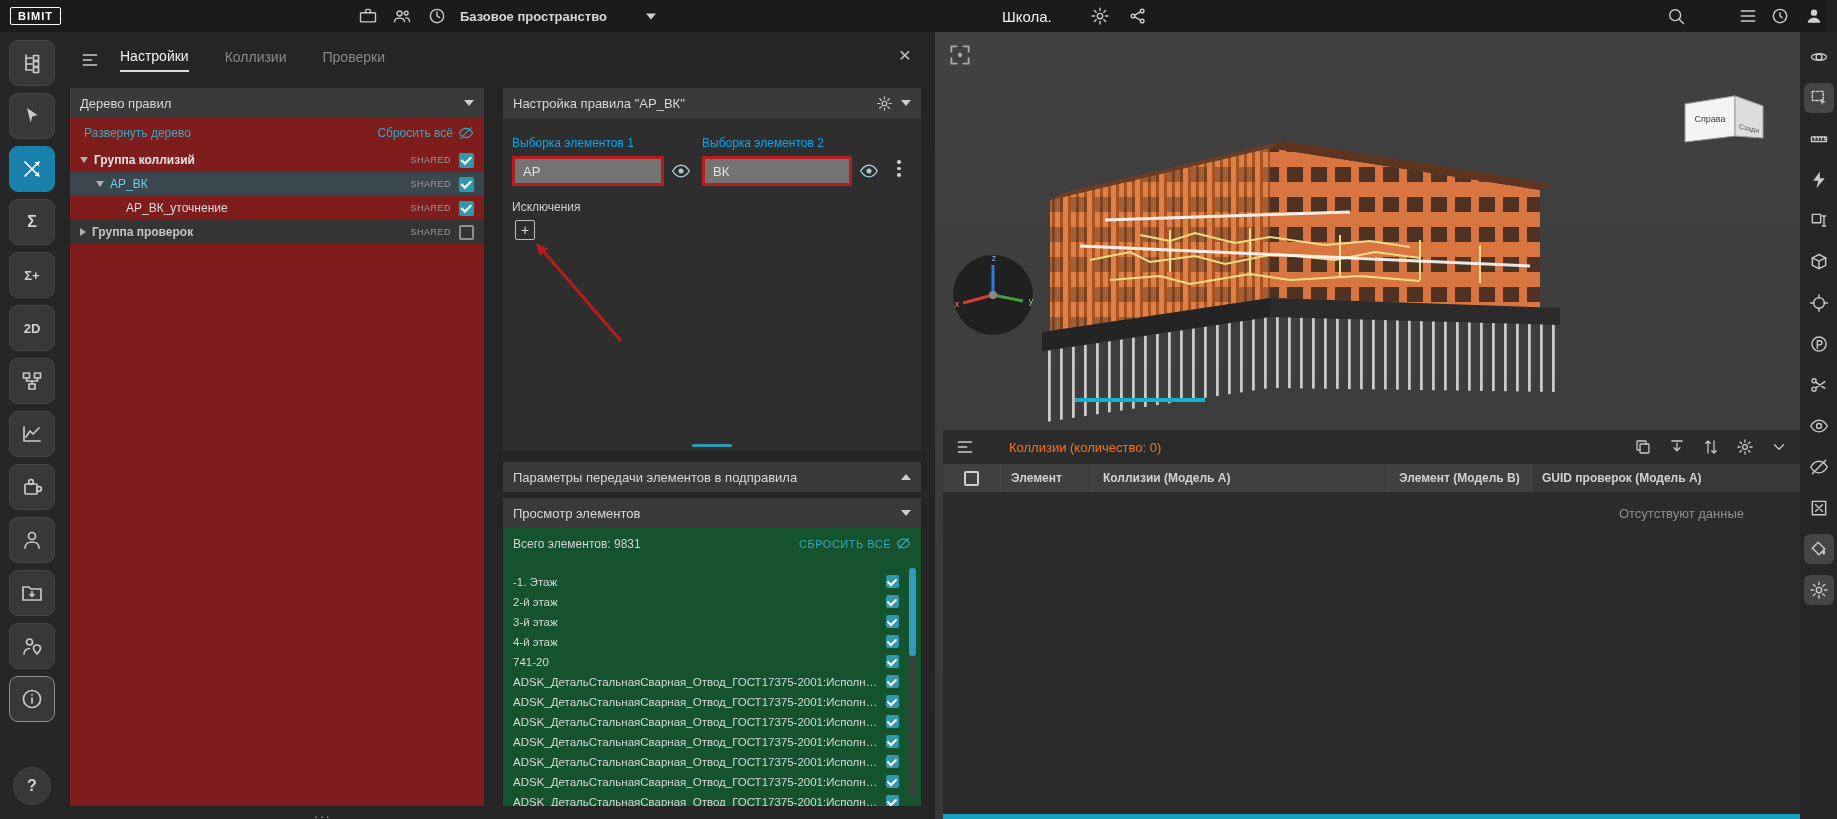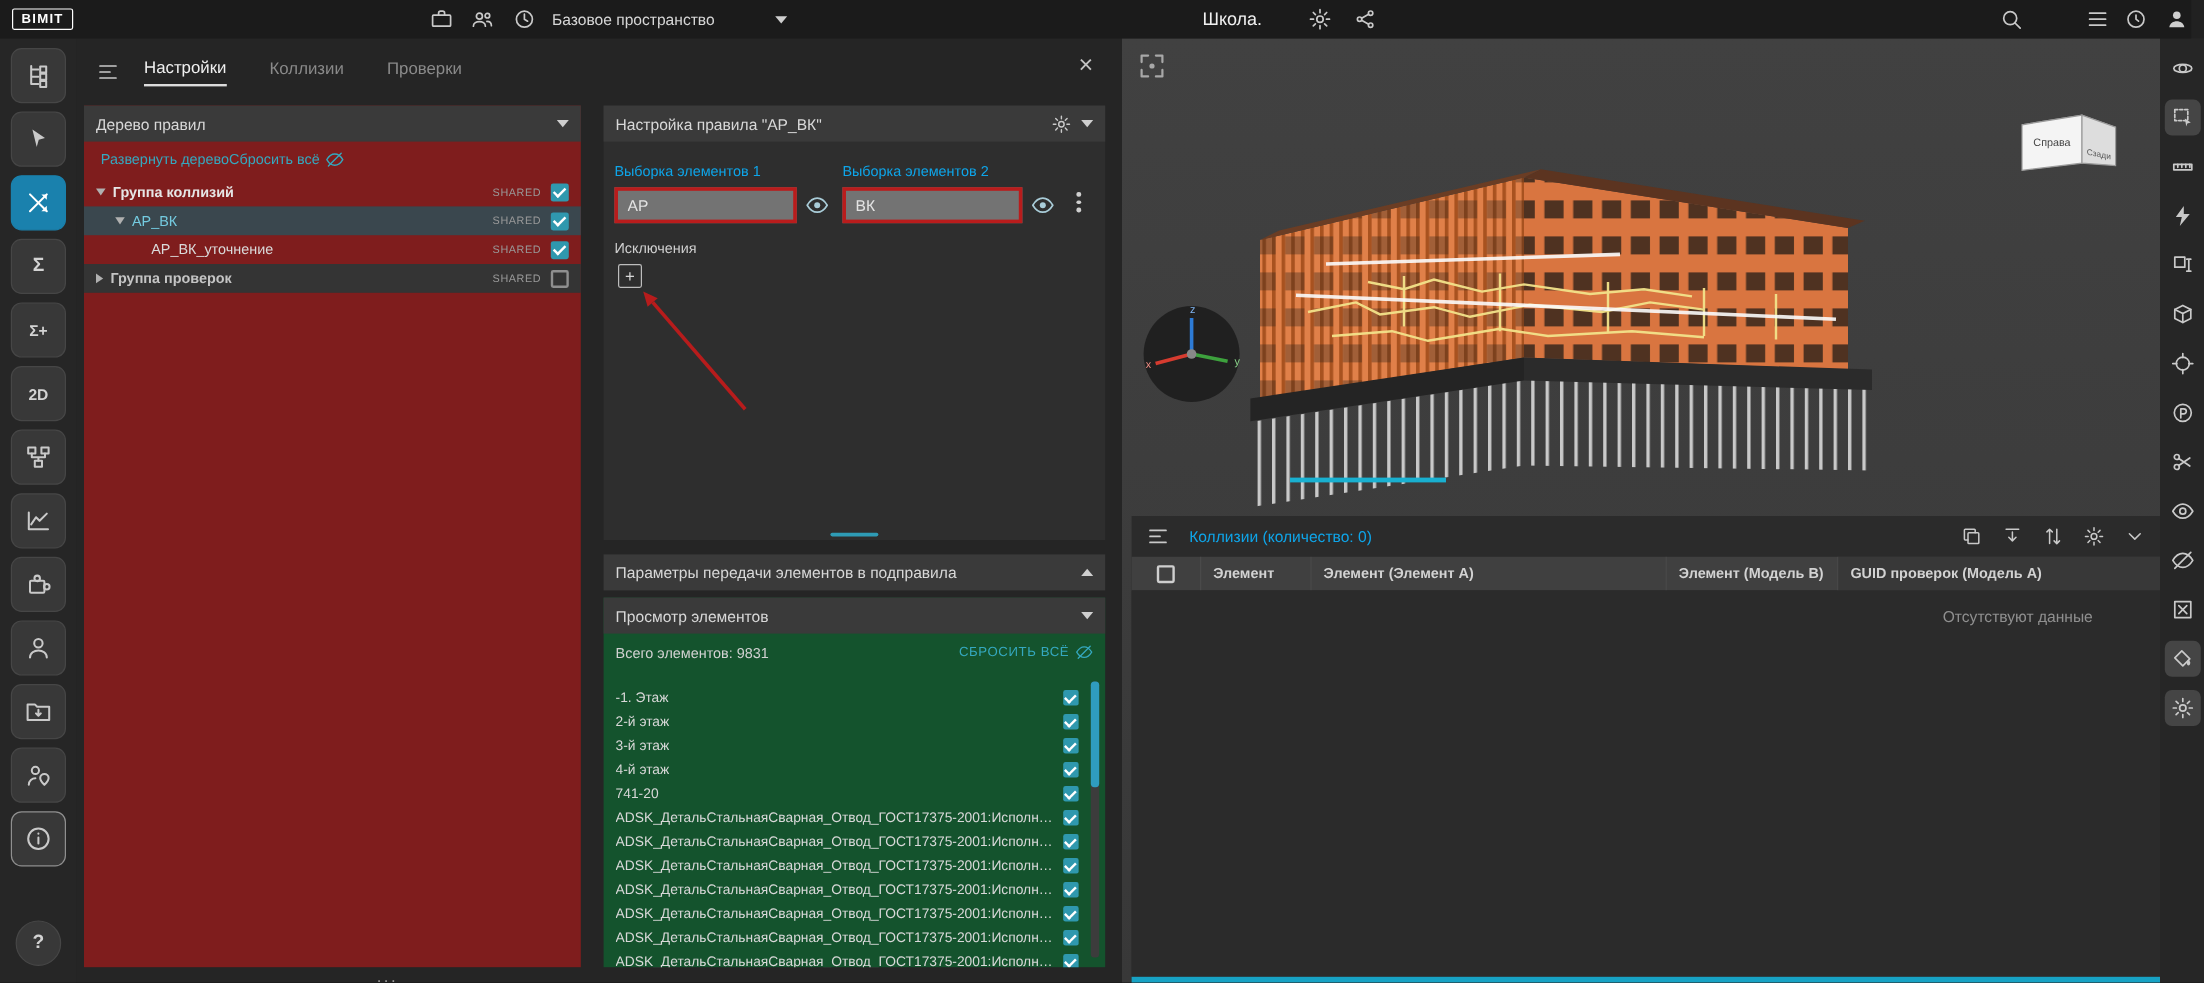--- a/index.html
+++ b/index.html
@@ -5,21 +5,21 @@
   html,body{margin:0;padding:0;background:#0d0d0d;}
   .app{position:relative;width:1837px;height:819px;background:#212121;overflow:hidden;
        font-family:"Liberation Sans",sans-serif;color:#ddd;-webkit-font-smoothing:antialiased;}
   svg.ic{fill:none;stroke:#c9c9c9;stroke-width:1.7;stroke-linecap:round;stroke-linejoin:round;display:block;}
   
   .topbar{position:absolute;left:0;top:0;width:1826px;height:32px;background:#1b1b1b;z-index:50;}
   .topbar>*{position:absolute;top:50%;transform:translateY(-50%);}
   .logo-box{left:10px;border:1.5px solid #fff;border-radius:2px;padding:2px 7px;font-size:11px;font-weight:bold;
             letter-spacing:1px;color:#fff;}
   .tb-icon{width:20px;height:20px;}
-  .workspace{left:460px;width:196px;display:flex;align-items:center;justify-content:space-between;font-size:13px;color:#d6d6d6;cursor:pointer;}
+  .workspace{left:460px;width:196px;display:flex;align-items:center;justify-content:space-between;font-size:13px;color:#d6d6d6;cursor:pointer;font-weight:bold;}
   .caret-down{width:0;height:0;border-left:5px solid transparent;border-right:5px solid transparent;border-top:6px solid #cfcfcf;}
   .tb-title{left:1002px;font-size:15px;color:#f0f0f0;}
   
   .left-strip{position:absolute;left:0;top:32px;width:64px;height:787px;background:#262626;z-index:40;
               display:flex;flex-direction:column;align-items:center;padding-top:8px;gap:7px;box-sizing:border-box;}
   .tool-tile{width:44px;height:44px;background:#383838;border:1px solid #464646;border-radius:9px;flex:0 0 auto;
              display:flex;align-items:center;justify-content:center;cursor:pointer;}
   .tool-tile.active{background:#1a81ad;border-color:#1a81ad;}
   .tool-tile.outlined{border-color:#8f8f8f;}
   .tile-glyph{font-size:16px;font-weight:bold;color:#d3d3d3;}
@@ -29,21 +29,21 @@
   .tabs-row{position:absolute;left:0;top:0;width:100%;height:56px;display:flex;align-items:center;}
   .panel-menu{margin-left:16px;margin-right:20px;width:20px;height:20px;}
   .tab{font-size:14px;color:#8a8a8a;margin-right:36px;cursor:pointer;padding-bottom:6px;}
   .tab.active{color:#f0f0f0;border-bottom:2px solid #dcdcdc;}
   .close-x{position:absolute;right:24px;top:12px;font-size:21px;color:#c5c5c5;cursor:pointer;line-height:1;}
   .card-header{height:30px;background:#3a3a3a;display:flex;align-items:center;padding:0 10px;box-sizing:border-box;
                font-size:13px;color:#d8d8d8;justify-content:space-between;}
   .hdr-right{display:flex;align-items:center;gap:8px;}
   
   .tree-panel{position:absolute;left:6px;top:56px;width:414px;height:718px;background:#7f1d1d;}
-  .links-row{height:30px;display:flex;align-items:center;justify-content:flex-start;padding:0 10px 0 14px;}
+  .links-row{height:30px;display:flex;align-items:center;justify-content:space-between;padding:0 10px 0 14px;}
   .teal-link{color:#35a8bf;font-size:12px;cursor:pointer;display:flex;align-items:center;gap:5px;}
   .tree-row{height:24px;display:flex;align-items:center;font-size:12px;cursor:pointer;position:relative;}
   .tree-row.selected{background:#3a474e;}
   .tree-row.subtle{background:#343434;}
   .twisty{width:0;height:0;margin-right:6px;flex:0 0 auto;}
   .twisty.down{border-left:4.5px solid transparent;border-right:4.5px solid transparent;border-top:6px solid #b0b0b0;}
   .twisty.right{border-top:4.5px solid transparent;border-bottom:4.5px solid transparent;border-left:6px solid #b0b0b0;}
   .tree-label{flex:1;white-space:nowrap;overflow:hidden;text-overflow:ellipsis;color:#dadada;}
   .tree-label.bold{font-weight:bold;color:#e6e6e6;}
   .tree-label.sel{color:#74cbe0;}
@@ -87,21 +87,21 @@
   
   .viewport{position:absolute;left:935px;top:32px;width:865px;height:787px;
             background:linear-gradient(#414141,#383838);z-index:10;}
   .focus-tool{position:absolute;left:12px;top:10px;width:26px;height:26px;cursor:pointer;}
   .navcube{position:absolute;left:744px;top:54px;width:96px;height:66px;cursor:grab;}
   .gizmo{position:absolute;left:12px;top:217px;width:92px;height:92px;cursor:grab;}
   .building{position:absolute;left:85px;top:38px;width:560px;height:372px;}
   
   .collisions{position:absolute;left:8px;right:0;top:398px;bottom:0;background:#2b2b2b;z-index:20;}
   .col-header{height:34px;display:flex;align-items:center;padding:0 12px;gap:10px;box-sizing:border-box;}
-  .col-title{font-size:13px;color:#0ea5e9;flex:1;margin-left:6px;}
+  .col-title{font-size:13px;color:#f97316;flex:1;margin-left:24px;}
   .col-hicons{display:flex;align-items:center;gap:16px;}
   .thead{height:28px;display:flex;background:#404040;font-size:12px;font-weight:bold;color:#d2d2d2;}
   .th{display:flex;align-items:center;padding:0 10px;box-sizing:border-box;border-right:1px solid #4a4a4a;cursor:pointer;}
   .th.cbcol{width:58px;justify-content:center;}
   .th.status{width:92px;}
   .th.elema{width:296px;}
   .th.elemb{flex:1;}
   .th.guid{width:268px;background:#383838;border-right:none;}
   .tbody{position:absolute;left:0;right:0;top:62px;bottom:6px;background:#2b2b2b;}
   .empty-text{position:absolute;right:56px;top:14px;font-size:13px;color:#8f8f8f;}
@@ -539,21 +539,21 @@
           <svg class="ic" width="18" height="18" viewBox="0 0 24 24">
               <path d="M6 9l6 6 6-6"></path>
             </svg>
         </span>
       </div>
       <div class="thead">
         <div class="th cbcol">
             <span class="cb unchecked" style="border-color:#cfcfcf"></span>
           </div>
         <div class="th status">Элемент</div>
-        <div class="th elema">Элемент (Элемент А)</div>
+        <div class="th elema">Коллизии (Модель А)</div>
         <div class="th elemb">Элемент (Модель В)</div>
         <div class="th guid">GUID проверок (Модель А)</div>
       </div>
       <div class="tbody">
         <div class="empty-text">Отсутствуют данные</div>
       </div>
       <div class="progress"></div>
     </div>
   </div>
 

